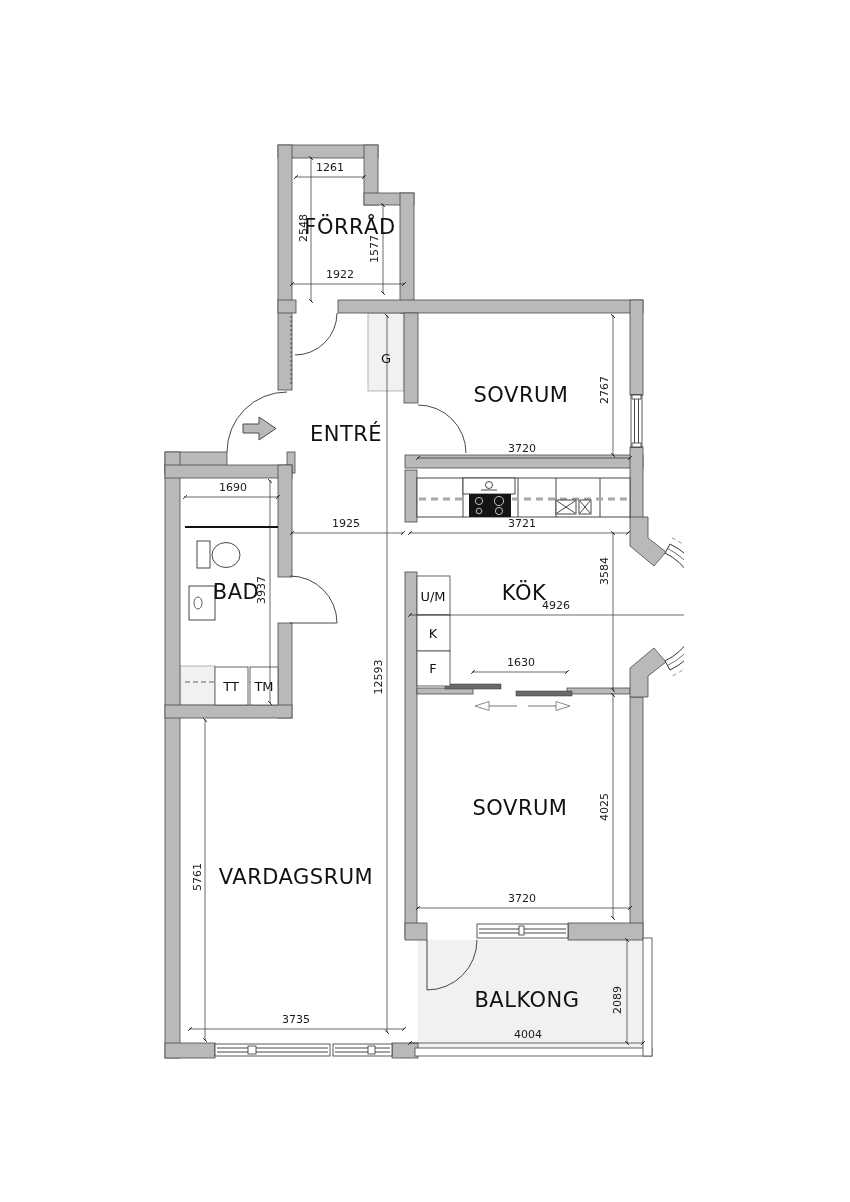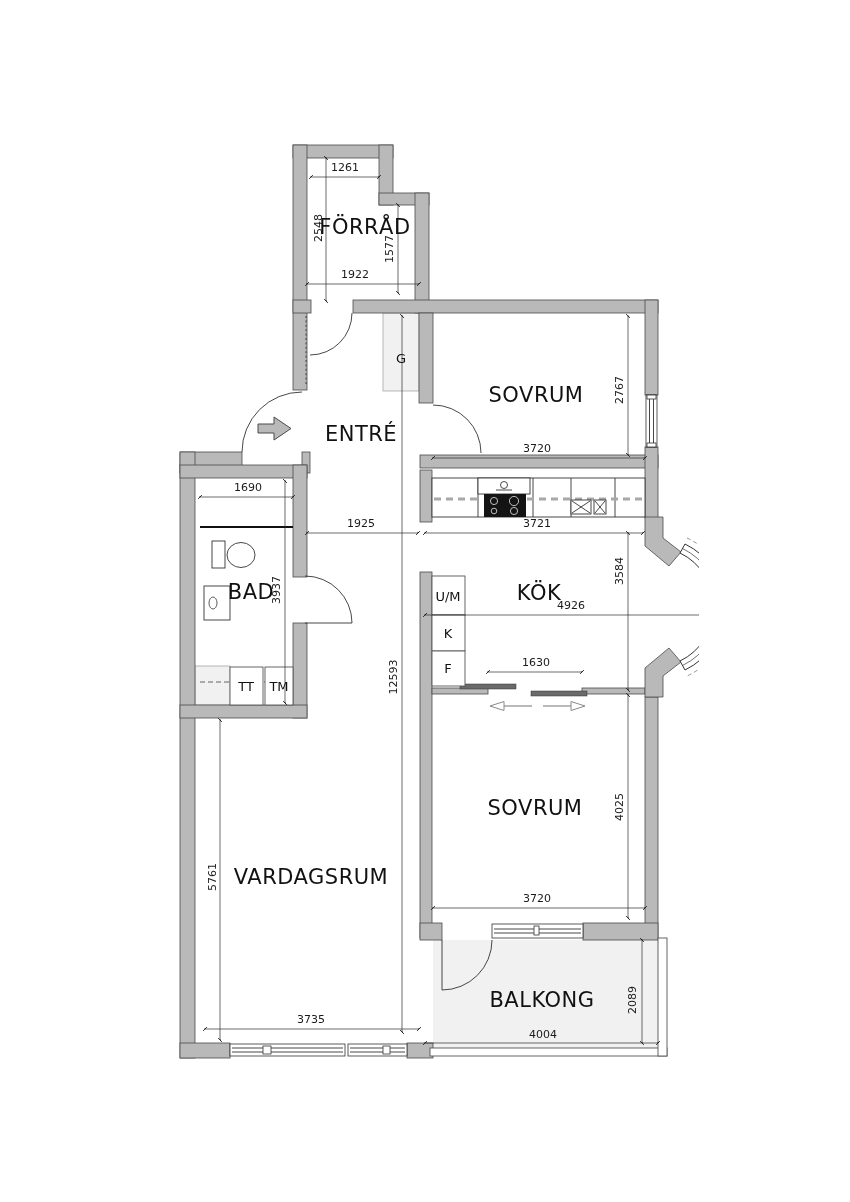--- a/index.html
+++ b/index.html
@@ -1,16 +1,16 @@
 <!DOCTYPE html>
 <html><head>
 <meta charset="utf-8">
 <style>
   html,body{margin:0;padding:0;background:#ffffff;}
-  .stage{width:684px;height:1202px;position:relative;background:#fff;overflow:hidden;margin-left:15px;}
+  .stage{width:684px;height:1202px;position:relative;background:#fff;overflow:hidden;}
   svg{display:block;}
   text{font-family:"DejaVu Sans","Liberation Sans",sans-serif;fill:#1a1a1a;}
   .dim{font-size:11px;text-anchor:middle;}
   .room{font-size:21px;text-anchor:middle;letter-spacing:.5px;fill:#111;}
   .fixture{font-size:13px;text-anchor:middle;fill:#111;}
   .wallstroke{stroke:#4a4a4a;stroke-width:.8;}
   .thin{stroke:#333;stroke-width:.9;fill:none;}
   .dimline{stroke:#2b2b2b;stroke-width:.7;}
   .winline{stroke:#333;stroke-width:.8;fill:#fff;}
 </style>

